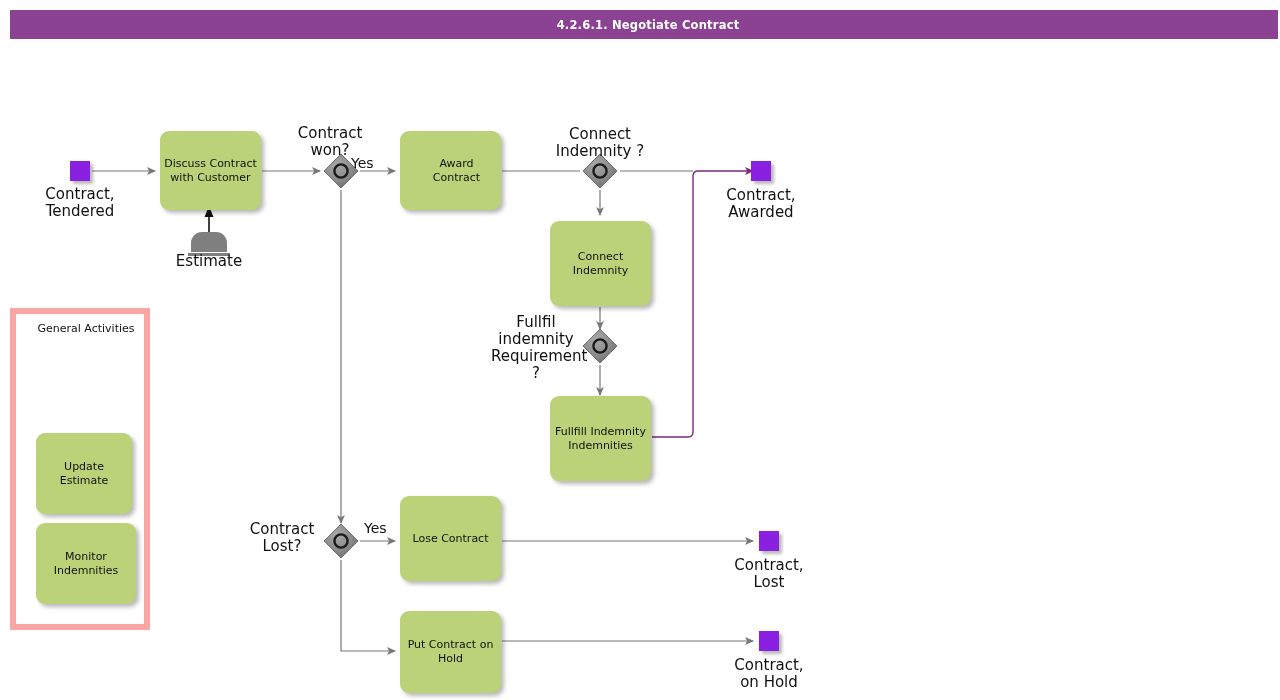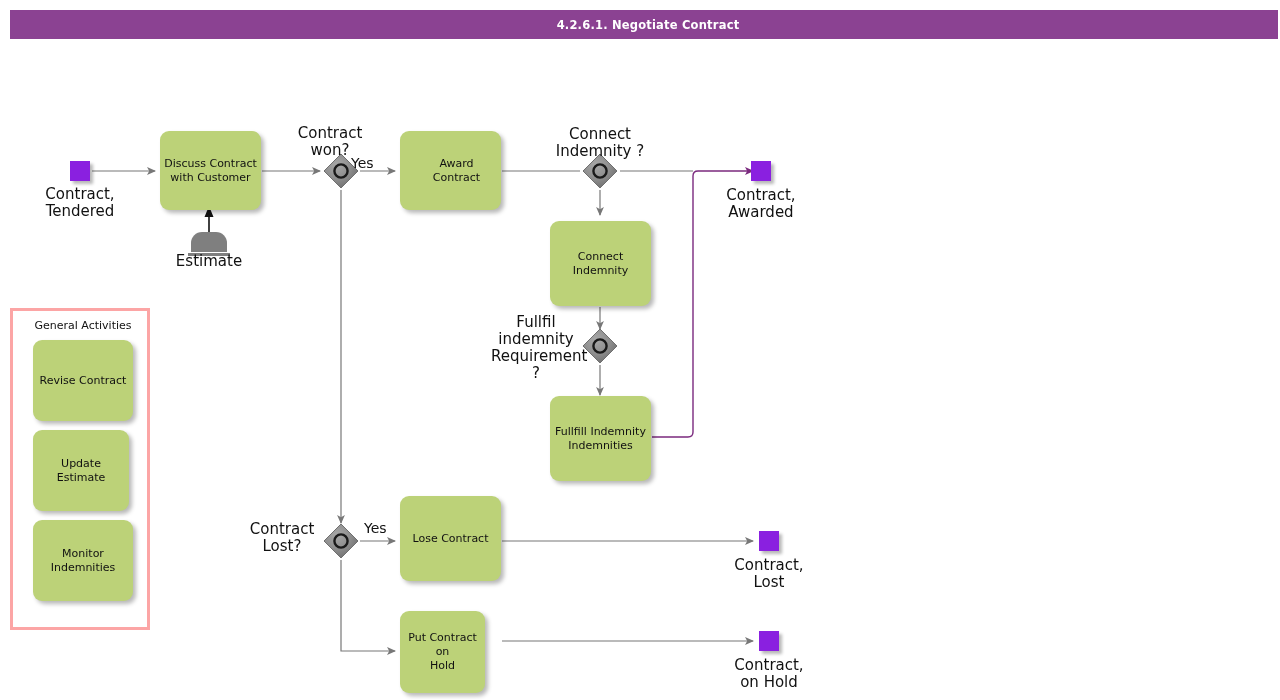--- a/index.html
+++ b/index.html
@@ -115,21 +115,21 @@
     background: #7f7f7f;
   }
 
   
   #general-activities {
     position: absolute;
     left: 10px;
     top: 308px;
     width: 140px;
     height: 322px;
-    border: 3px solid #fca5a5;
+    border: 6px solid #fca5a5;
     background: #ffffff;
     box-sizing: border-box;
   }
   #ga-title {
     position: absolute;
     left: 0;
     top: 8px;
     width: 140px;
     text-align: center;
     font-size: 11px;
@@ -250,21 +250,21 @@
 
   <div class="node task" style="left:550px; top:396px; width:101px; height:85px;">
     <span style="white-space: pre-line;">Fullfill Indemnity
 Indemnities</span>
   </div>
 
   <div class="node task" style="left:400px; top:496px; width:101px; height:85px;align-items:center;">
     <span>Lose Contract</span>
   </div>
 
-  <div class="node task" style="left:400px; top:611px; width:85px; height:82px;">
+  <div class="node task" style="left:400px; top:611px; width:101px; height:82px;">
     <span style="white-space: pre-line;">Put Contract on
 Hold</span>
   </div>
 
   <div class="gw-label" style="left: 280px; top: 125px; width: 100px; white-space: pre-line;">Contract
 won?</div>
 
   <div class="gw-label" style="left: 550px; top: 126px; width: 100px; white-space: pre-line;">Connect
 Indemnity ?</div>
 
@@ -281,23 +281,20 @@
 
   <div class="actor" style="left:188px; top:232px; width:42px; height:25px;">
     <div class="dome"></div>
     <div class="base"></div>
   </div>
   <div class="actor-label" style="left:159px; top:253px; width:100px;">Estimate</div>
 
   <div id="general-activities">
     <div id="ga-title">General Activities</div>
 
-    <div class="node task" style="left:20px; top:29px; width:100px; height:81px;">
-      <span>Revise Contract</span>
-    </div>
     <div class="node task" style="left:20px; top:119px; width:96px; height:81px;">
       <span>Update Estimate</span>
     </div>
     <div class="node task" style="left:20px; top:209px; width:100px; height:81px;">
       <span style="white-space: pre-line;">Monitor
 Indemnities</span>
     </div>
   </div>
 
 </div>

